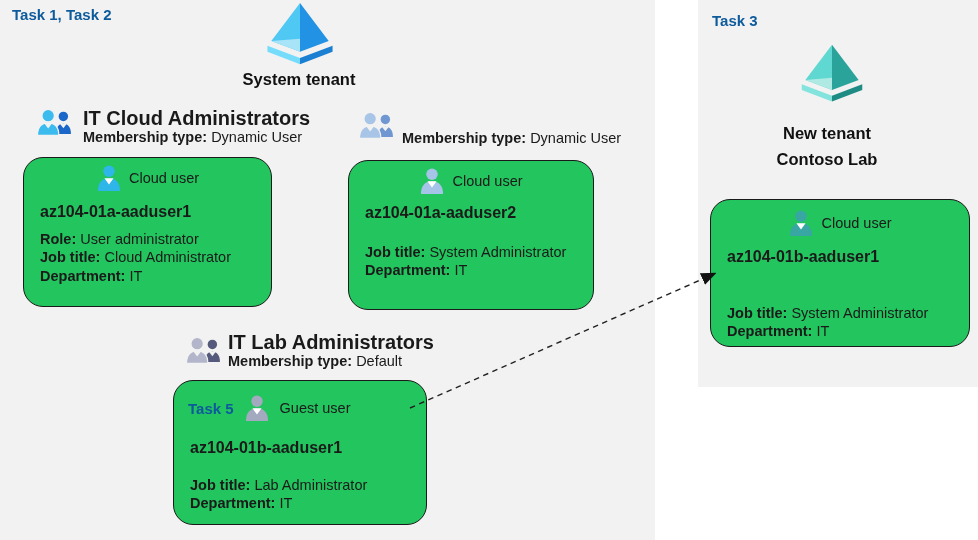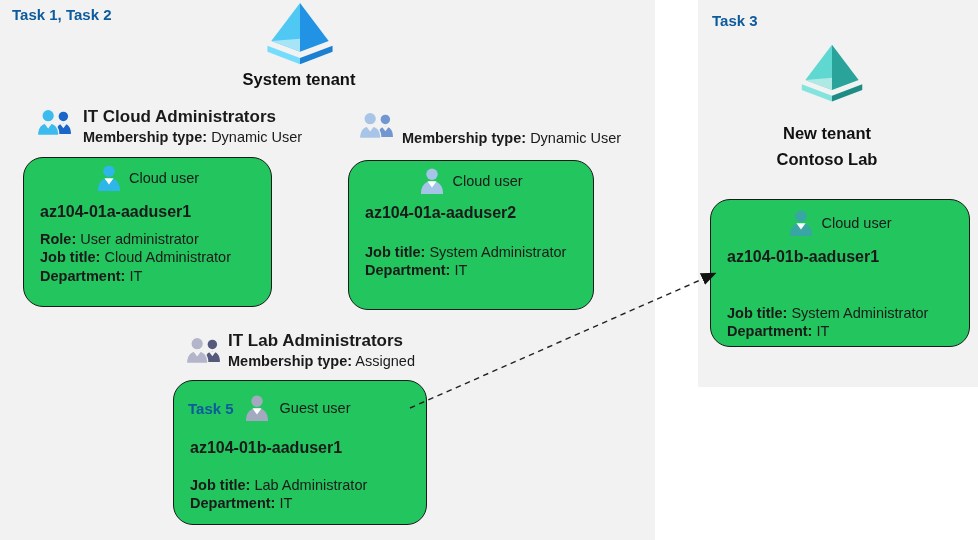--- a/index.html
+++ b/index.html
@@ -6,21 +6,21 @@
   .stage{position:relative;width:978px;height:540px;background:#ffffff;
          font-family:"Liberation Sans",sans-serif;color:#1a1a1a;overflow:hidden;}
   .panel{position:absolute;background:#f2f2f2;}
   #leftPanel{left:0;top:0;width:655px;height:540px;}
   #rightPanel{left:698px;top:0;width:280px;height:387px;}
   .abs{position:absolute;}
   .task{font-weight:700;font-size:15px;color:#0d5a9c;white-space:nowrap;}
   .b{font-weight:700;}
   .tenant-name{position:absolute;width:160px;text-align:center;font-weight:700;
                font-size:16.5px;color:#111;white-space:nowrap;}
-  .grp-title{position:absolute;font-weight:700;font-size:17px;white-space:nowrap;}
+  .grp-title{position:absolute;font-weight:700;font-size:20px;white-space:nowrap;}
   .grp-line{position:absolute;font-size:14.5px;white-space:nowrap;}
   .card{position:absolute;background:#22c55e;border:1.3px solid #1a1a1a;border-radius:20px;}
   .hdr{display:flex;align-items:center;justify-content:center;gap:7px;font-size:14.5px;}
   .hdr-left{justify-content:flex-start;padding-left:14px;gap:10px;}
   .name{position:absolute;left:16px;font-weight:700;font-size:16px;white-space:nowrap;}
   .flds{position:absolute;left:16px;font-size:14.5px;line-height:18.3px;white-space:nowrap;}
   #card1{left:23px;top:157px;width:247px;height:148px;}
   #card1 .hdr{margin-top:6px;} #card1 .name{top:45px;} #card1 .flds{top:72px;}
   #card2{left:348px;top:160px;width:244px;height:148px;}
   #card2 .hdr{margin-top:6px;} #card2 .name{top:43px;} #card2 .flds{top:82px;}
@@ -141,21 +141,21 @@
     <circle class="g3-sm" cx="36" cy="11" r="6.2"></circle>
     <path class="g3-sm" d="M26,34 C26,24.5 30.5,20.5 36,20.5 C41.5,20.5 46,24.5 46,34 Z"></path>
     <polygon class="notch-g" points="31.5,20.5 36,26.5 40.5,20.5"></polygon>
     <circle class="g3-lg sep" cx="16" cy="10" r="8.2"></circle>
     <path class="g3-lg sep" d="M2,36 C2,24 8.5,19.5 16,19.5 C23.5,19.5 30,24 30,36 Z"></path>
     <polygon class="notch-g" points="10.5,19.5 16,27 21.5,19.5"></polygon>
   </svg>
   <div class="grp-title" style="left:228px;top:331px;">IT Lab Administrators</div>
   <div class="grp-line" style="left:228px;top:353px;">
     <span class="b">Membership type:</span>
-    <span>Assigned</span>
+    <span>Default</span>
   </div>
 
   <div class="card" id="card3">
     <div class="hdr hdr-left">
       <span class="task">Task 5</span>
       <svg class="user-icon" viewBox="0 0 40 42">
         <circle class="ug" cx="20" cy="10.5" r="8.8"></circle>
         <path class="ug" d="M3,41 C3,27 10.5,21.5 20,21.5 C29.5,21.5 37,27 37,41 Z"></path>
         <polygon class="notch-w" points="13,21.5 20,31 27,21.5"></polygon>
       </svg>

